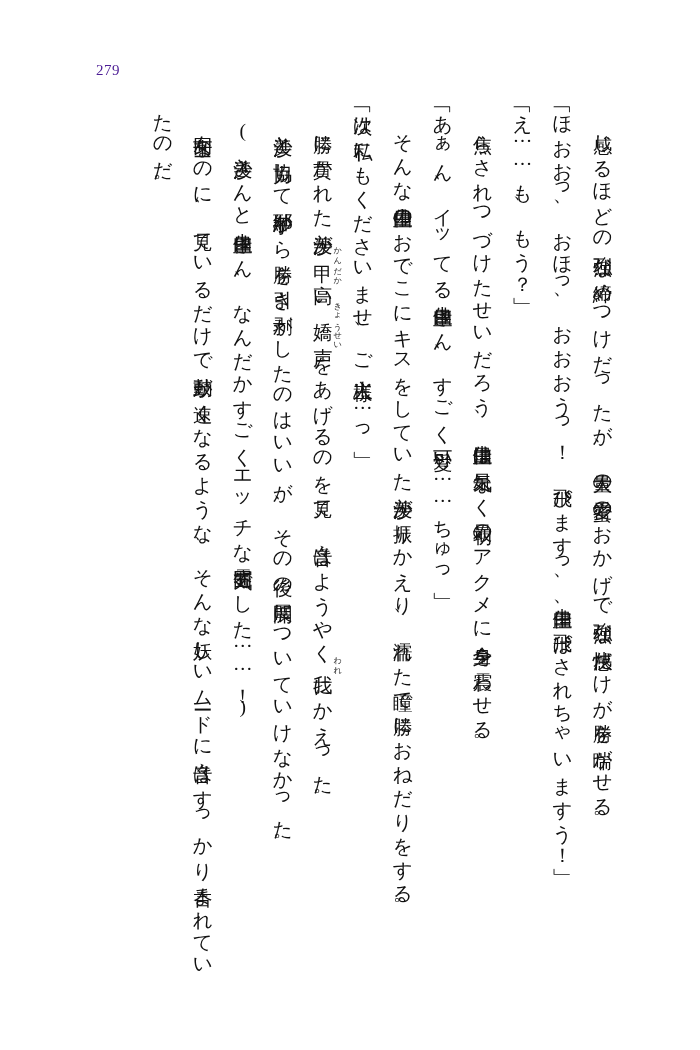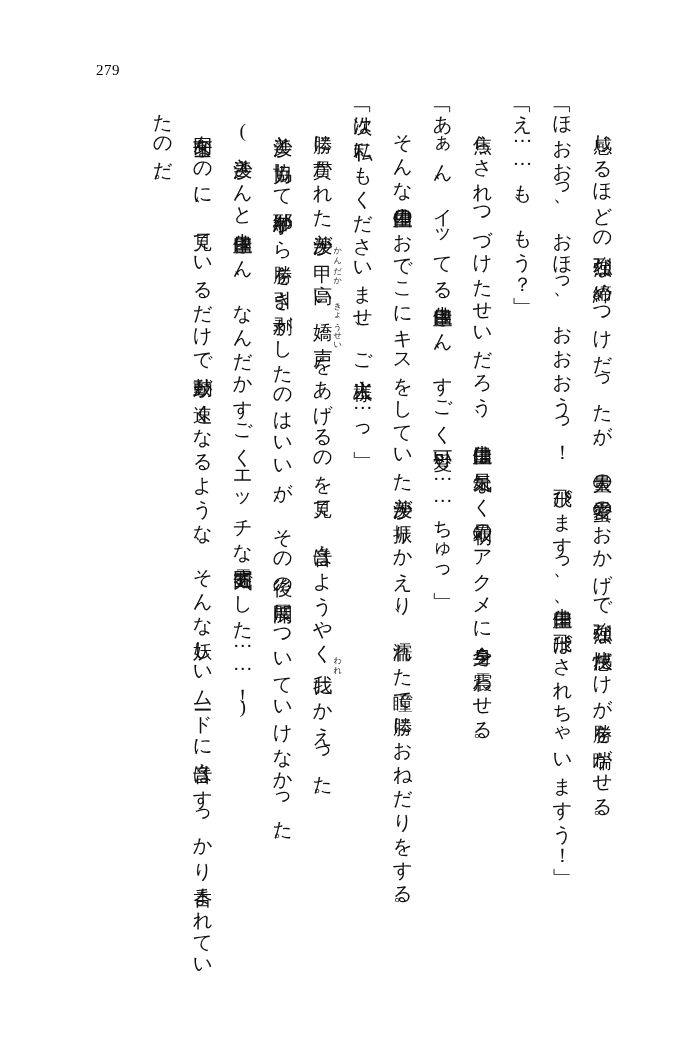--- a/index.html
+++ b/index.html
@@ -22,21 +22,21 @@
     box-sizing: border-box;
   }
 
   
   .page-number {
     position: absolute;
     top: 62px;
     left: 96px;
     font-size: 15px;
     letter-spacing: 0.5px;
-    color: #000000;
+    color: #4c1d95;
     font-family: "Liberation Serif", "DejaVu Serif", serif;
   }
 
   
   .body-text {
     position: absolute;
     top: 100px;
     right: 78px;
     height: 880px;
     width: 556px;

